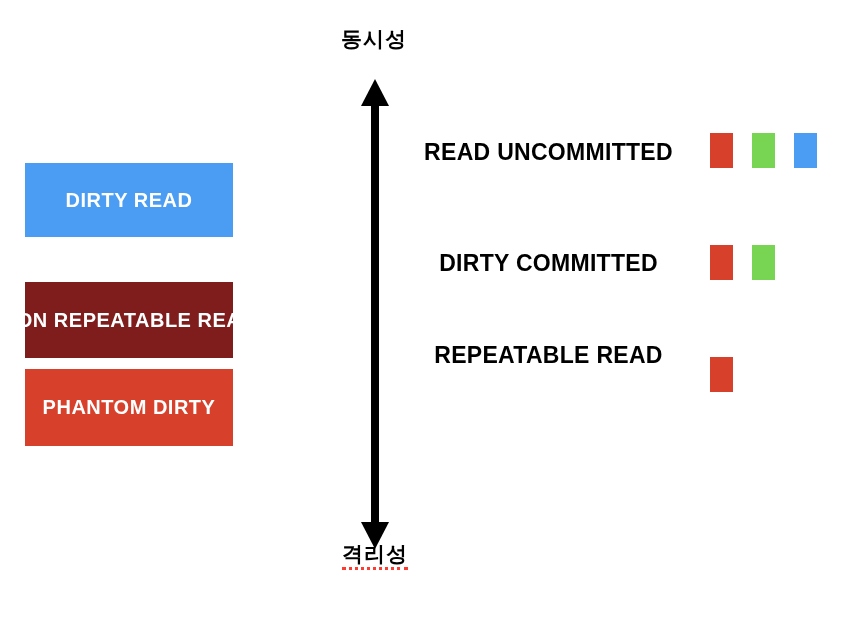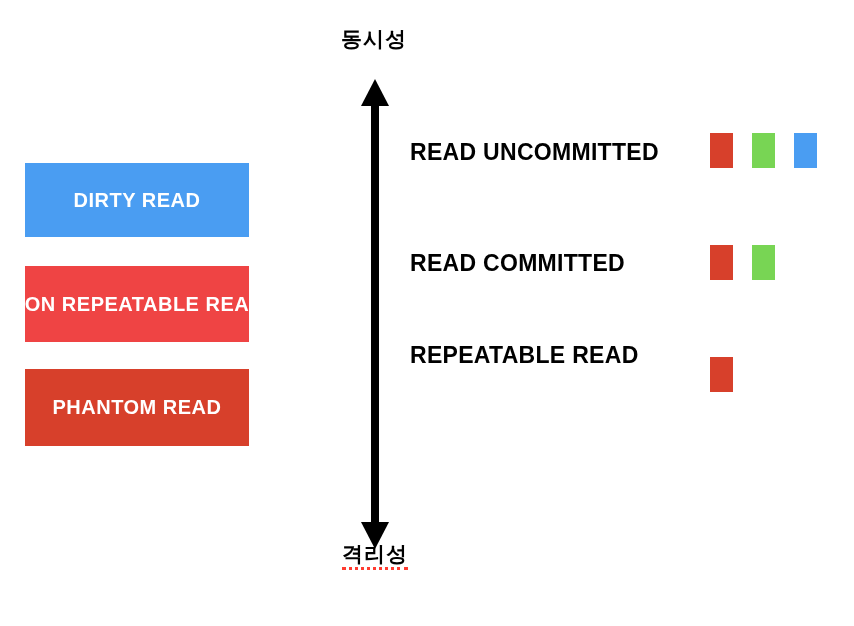--- a/index.html
+++ b/index.html
@@ -26,34 +26,35 @@
     padding-bottom: 2px;
   }
   .axis-arrow {
     position: absolute;
     left: 353px;
     top: 78px;
   }
   .hazard-box {
     position: absolute;
     left: 25px;
-    width: 224px;
+    width: 208px;
     display: flex;
     align-items: center;
     justify-content: center;
     color: #ffffff;
     font-size: 20px;
     font-weight: bold;
     letter-spacing: 0.5px;
     white-space: nowrap;
   }
   .level-label {
     position: absolute;
     left: 410px;
     width: 277px;
+    text-align: center;
     font-size: 23px;
     font-weight: bold;
     color: #000000;
     letter-spacing: 0.3px;
     line-height: 24px;
     white-space: nowrap;
   }
   .level-markers {
     position: absolute;
     left: 710px;
@@ -80,36 +81,36 @@
   <svg class="axis-arrow" width="44" height="472" viewBox="0 0 44 472">
     <rect x="18" y="24" width="8" height="425" fill="#000000"></rect>
     <polygon points="22,1 8,28 36,28" fill="#000000"></polygon>
     <polygon points="22,471 8,444 36,444" fill="#000000"></polygon>
   </svg>
 
   <div class="hazard-box" style="top: 163px; height: 74px; background-color: rgb(74, 157, 242);">
     <span>DIRTY READ</span>
   </div>
 
-  <div class="hazard-box" style="top: 266px; height: 76px; background-color: #ef4444;">
+  <div class="hazard-box" style="top: 282px; height: 76px; background-color: #7f1d1d;">
     <span>NON REPEATABLE READ</span>
   </div>
 
   <div class="hazard-box" style="top: 369px; height: 77px; background-color: rgb(215, 64, 43);">
-    <span>PHANTOM READ</span>
+    <span>PHANTOM DIRTY</span>
   </div>
 
   <div class="level-label" style="top:140px;">READ UNCOMMITTED</div>
   <div class="level-markers" style="top:133px;">
       <span class="marker" style="background-color: rgb(215, 64, 43);"></span>
       <span class="marker" style="background-color: rgb(120, 213, 84);"></span>
       <span class="marker" style="background-color: rgb(74, 157, 242);"></span>
     </div>
 
-  <div class="level-label" style="top:251px;">READ COMMITTED</div>
+  <div class="level-label" style="top:251px;">DIRTY COMMITTED</div>
   <div class="level-markers" style="top:245px;">
       <span class="marker" style="background-color: rgb(215, 64, 43);"></span>
       <span class="marker" style="background-color: rgb(120, 213, 84);"></span>
     </div>
 
   <div class="level-label" style="top:343px;">REPEATABLE READ</div>
   <div class="level-markers" style="top:357px;">
       <span class="marker" style="background-color: rgb(215, 64, 43);"></span>
     </div>
 

